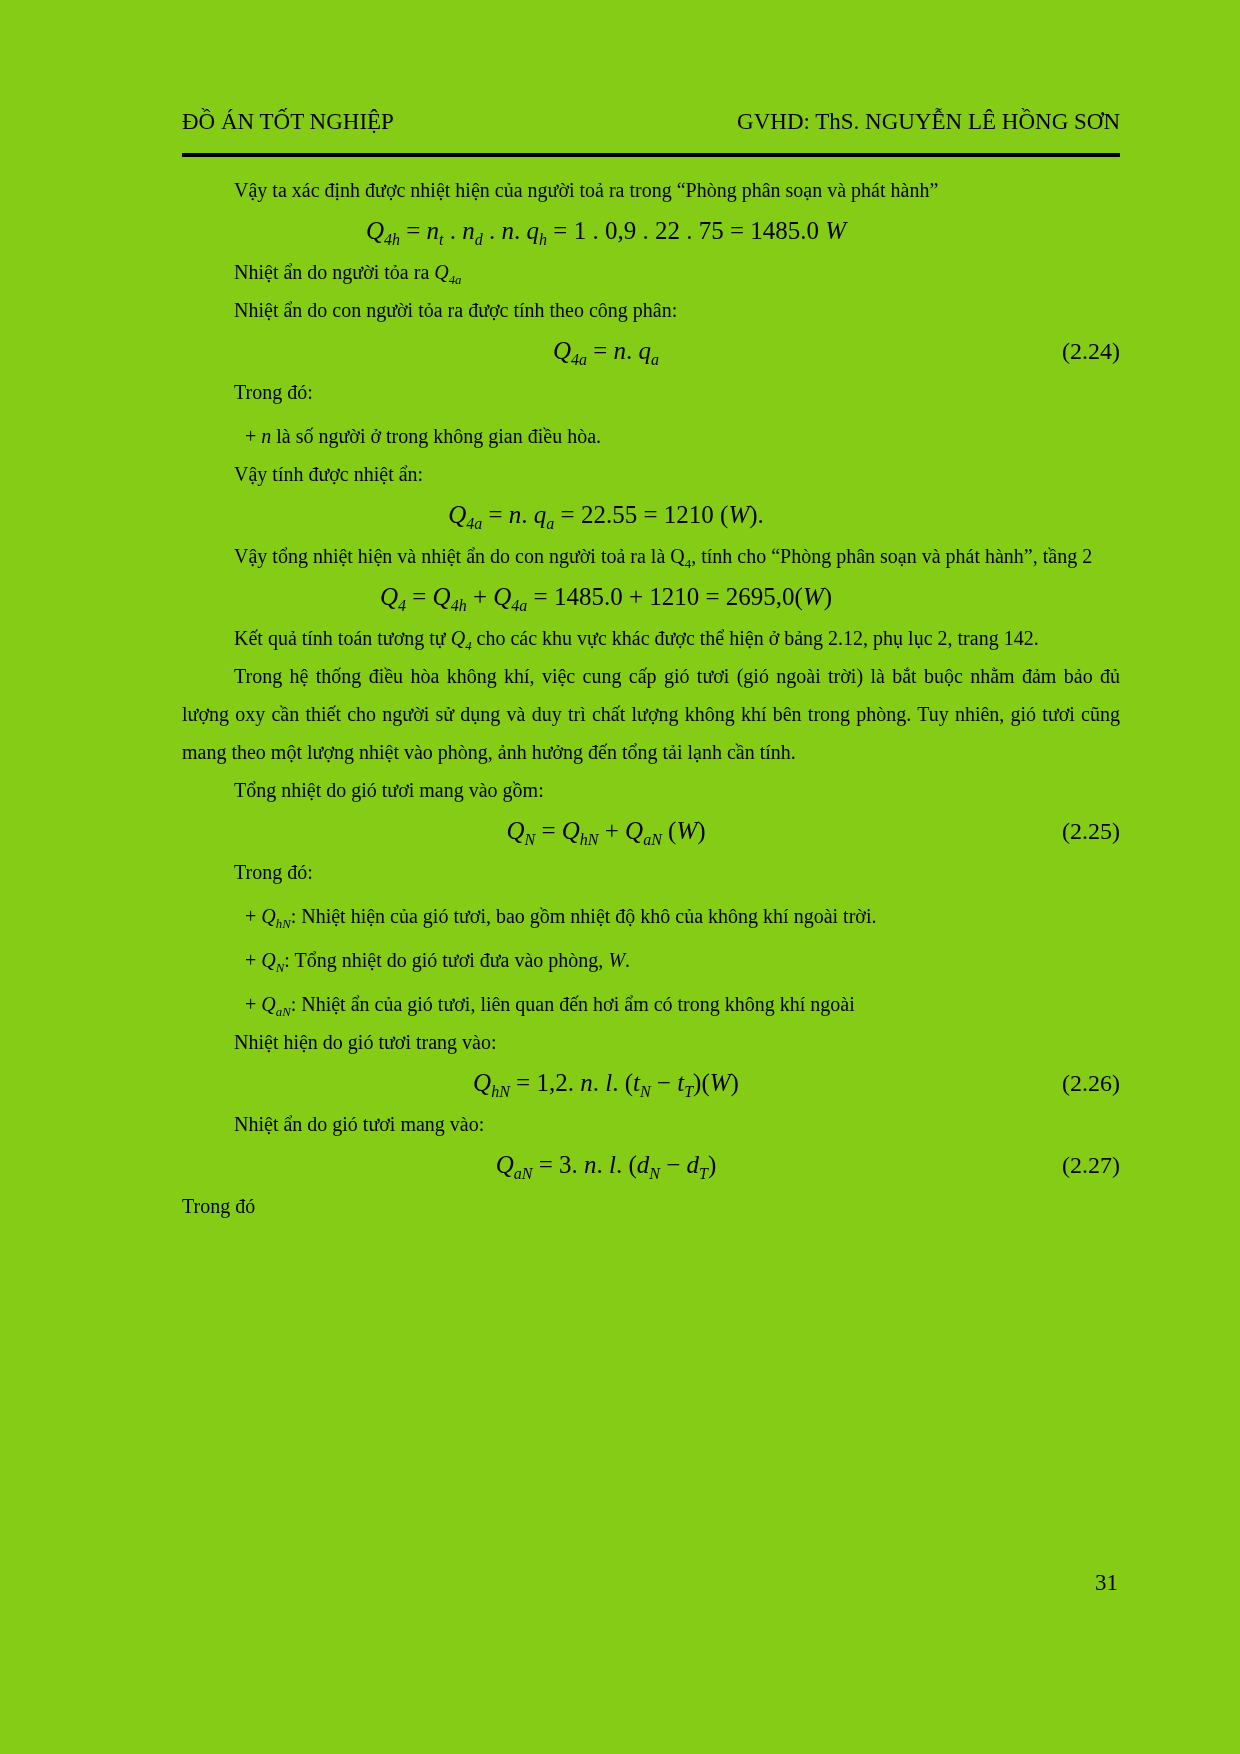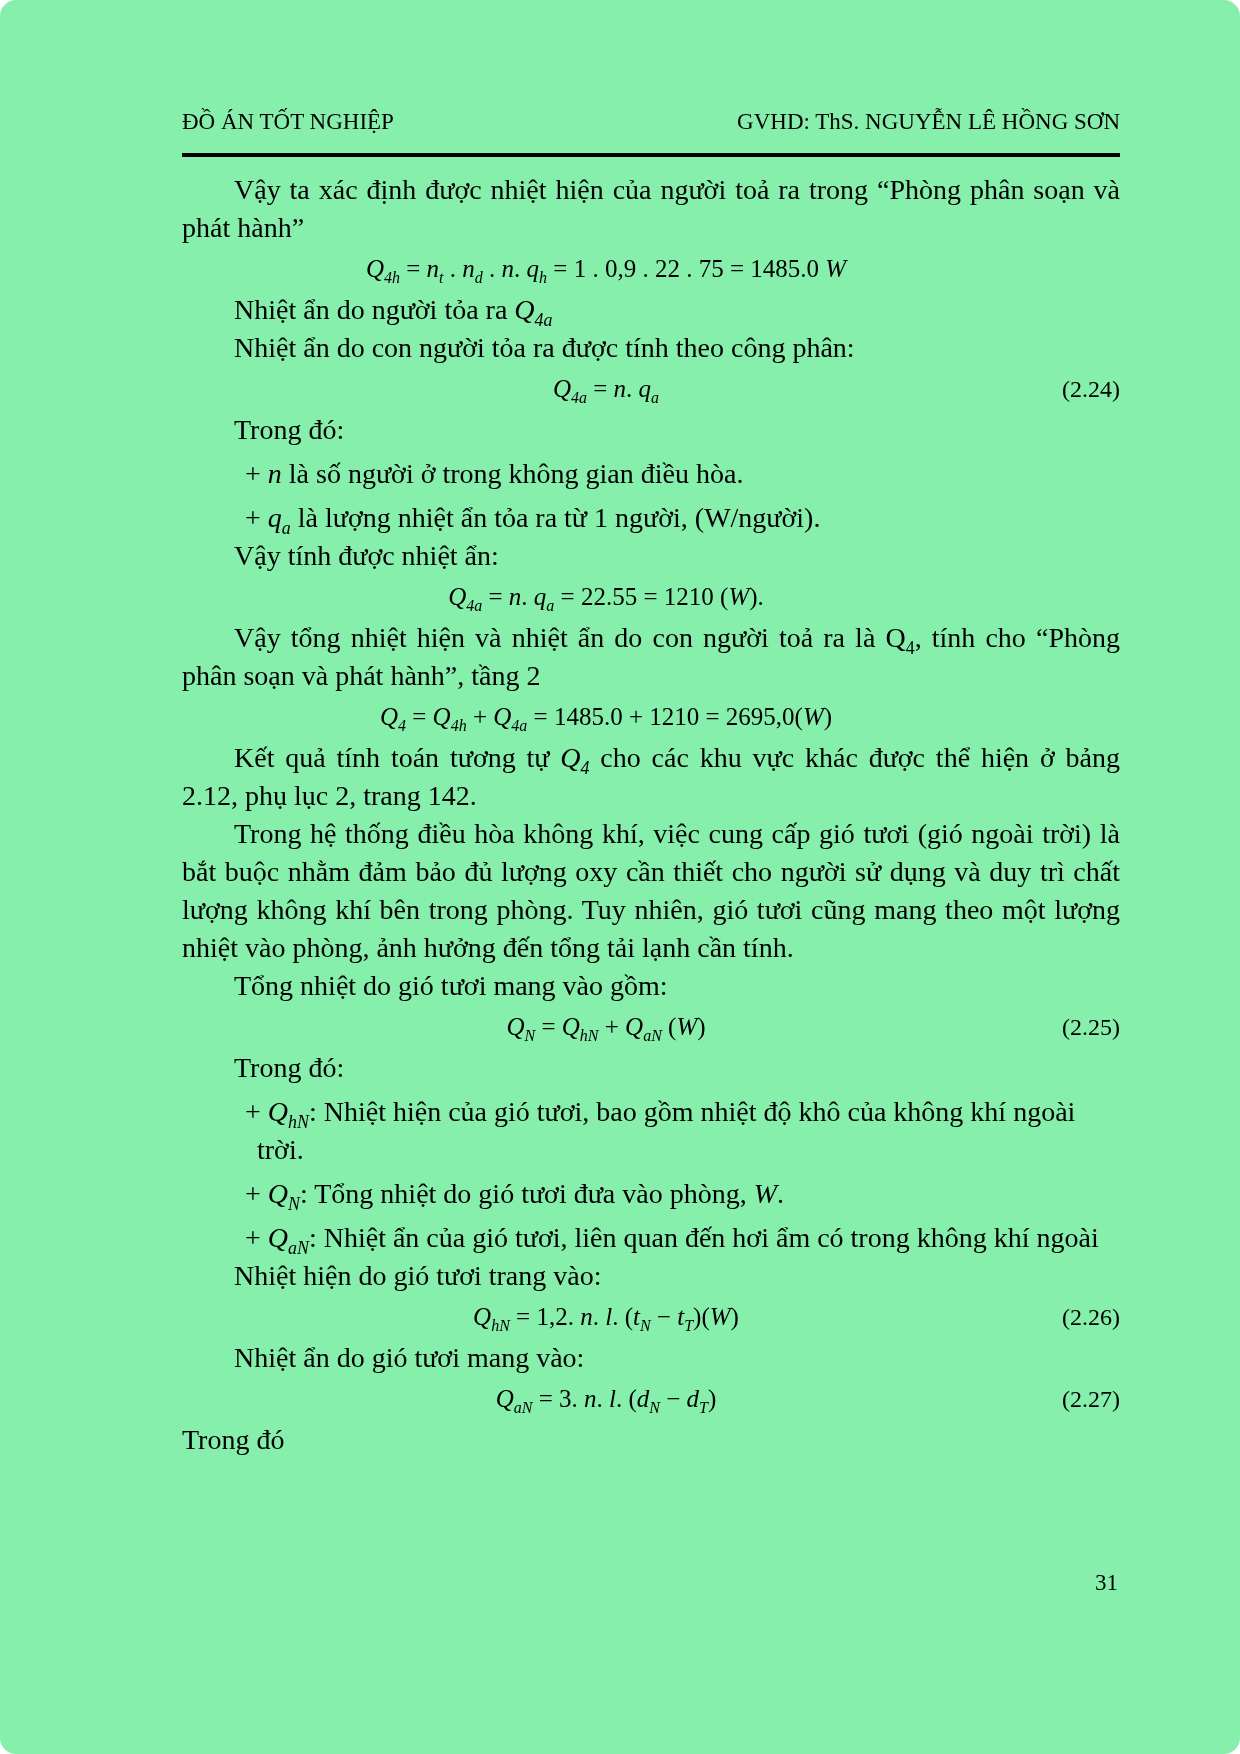--- a/index.html
+++ b/index.html
@@ -1,29 +1,28 @@
 <!DOCTYPE html>
 <html lang="vi"><head>
 <meta charset="utf-8">
 <style>
   html,body { margin:0; padding:0; background:#ffffff; }
   .page {
     position:relative;
     width:1240px; height:1754px;
-    background:#86efac; color:#000;
+    background:#84cc16; color:#000;
     font-family:"Liberation Serif","DejaVu Serif",serif;
     box-sizing:border-box;
     padding:106px 120px 0 182px;
     overflow:hidden;
-    border-radius:16px;
   }
   .hdr { display:flex; justify-content:space-between; align-items:baseline;
          font-size:23px; line-height:32px; }
   .rule { border-top:4px solid #000; margin:15px 0 14px 0; }
-  .p  { font-size:28px; line-height:38px; }
+  .p  { font-size:20px; line-height:38px; }
   .first { text-indent:52px; }
   .just  { text-align:justify; }
   .plus  { padding-left:75px; text-indent:-12px; margin-top:6px; }
   .h  { font-size:24.5px; font-weight:700; line-height:38px; margin:0 0 4px 58px; }
   .hnum { display:inline-block; width:104px; font-weight:700; }
   .eq { position:relative; margin:3px 0; padding-right:90px; text-align:center;
         font-size:25px; line-height:38px; }
   .eqn { position:absolute; right:0; top:0; font-size:24px; }
   .it { font-style:italic;margin-top:12px; }
   .bd { font-weight:700; }
@@ -41,21 +40,20 @@
   <div class="rule"></div>
 
   <main>
       <div class="p first just"><span>Vậy ta xác định được nhiệt hiện của người toả ra trong “Phòng phân soạn và phát hành”</span></div>
       <div class="eq"><span><span class="it">Q<sub>4h</sub></span><span> = </span><span class="it">n<sub>t</sub></span><span> . </span><span class="it">n<sub>d</sub></span><span> . </span><span class="it">n</span><span>. </span><span class="it">q<sub>h</sub></span><span> = 1 . 0,9 . 22 . 75 = 1485.0 </span><span class="it">W</span></span></div>
       <div class="p first"><span>Nhiệt ẩn do người tỏa ra </span><span class="it">Q<sub>4a</sub></span></div>
       <div class="p first"><span>Nhiệt ẩn do con người tỏa ra được tính theo công phân:</span></div>
       <div class="eq"><span><span class="it">Q<sub>4a</sub></span><span> = </span><span class="it">n</span><span>. </span><span class="it">q<sub>a</sub></span></span><span class="eqn">(2.24)</span></div>
       <div class="p first"><span>Trong đó:</span></div>
       <div class="p plus"><span>+ </span><span class="it">n</span><span> là số người ở trong không gian điều hòa.</span></div>
-      <div class="p plus"><span>+ </span><span class="it">q<sub>a</sub></span><span> là lượng nhiệt ẩn tỏa ra từ 1 người, (W/người).</span></div>
       <div class="p first"><span>Vậy tính được nhiệt ẩn:</span></div>
       <div class="eq"><span><span class="it">Q<sub>4a</sub></span><span> = </span><span class="it">n</span><span>. </span><span class="it">q<sub>a</sub></span><span> = 22.55 = 1210 (</span><span class="it">W</span><span>).</span></span></div>
       <div class="p first just"><span>Vậy tổng nhiệt hiện và nhiệt ẩn do con người toả ra là Q<sub>4</sub></span><span>, tính cho “Phòng phân soạn và phát hành”, tầng 2</span></div>
       <div class="eq"><span><span class="it">Q<sub>4</sub></span><span> = </span><span class="it">Q<sub>4h</sub></span><span> + </span><span class="it">Q<sub>4a</sub></span><span> = 1485.0 + 1210 = 2695,0(</span><span class="it">W</span><span>)</span></span></div>
       <div class="p first just"><span>Kết quả tính toán tương tự </span><span class="it">Q<sub>4</sub></span><span>  cho các khu vực khác được thể hiện ở bảng 2.12, phụ lục 2, trang 142.</span></div>
       <div class="p first just"><span>Trong hệ thống điều hòa không khí, việc cung cấp gió tươi (gió ngoài trời) là bắt buộc nhằm đảm bảo đủ lượng oxy cần thiết cho người sử dụng và duy trì chất lượng không khí bên trong phòng. Tuy nhiên, gió tươi cũng mang theo một lượng nhiệt vào phòng, ảnh hưởng đến tổng tải lạnh cần tính.</span></div>
       <div class="p first"><span>Tổng nhiệt do gió tươi mang vào gồm:</span></div>
       <div class="eq"><span><span class="it">Q<sub>N</sub></span><span> = </span><span class="it">Q<sub>hN</sub></span><span> + </span><span class="it">Q<sub>aN</sub></span><span> (</span><span class="it">W</span><span>)</span></span><span class="eqn">(2.25)</span></div>
       <div class="p first"><span>Trong đó:</span></div>
       <div class="p plus"><span>+ </span><span class="it">Q<sub>hN</sub></span><span>: Nhiệt hiện của gió tươi, bao gồm nhiệt độ khô của không khí ngoài trời.</span></div>

